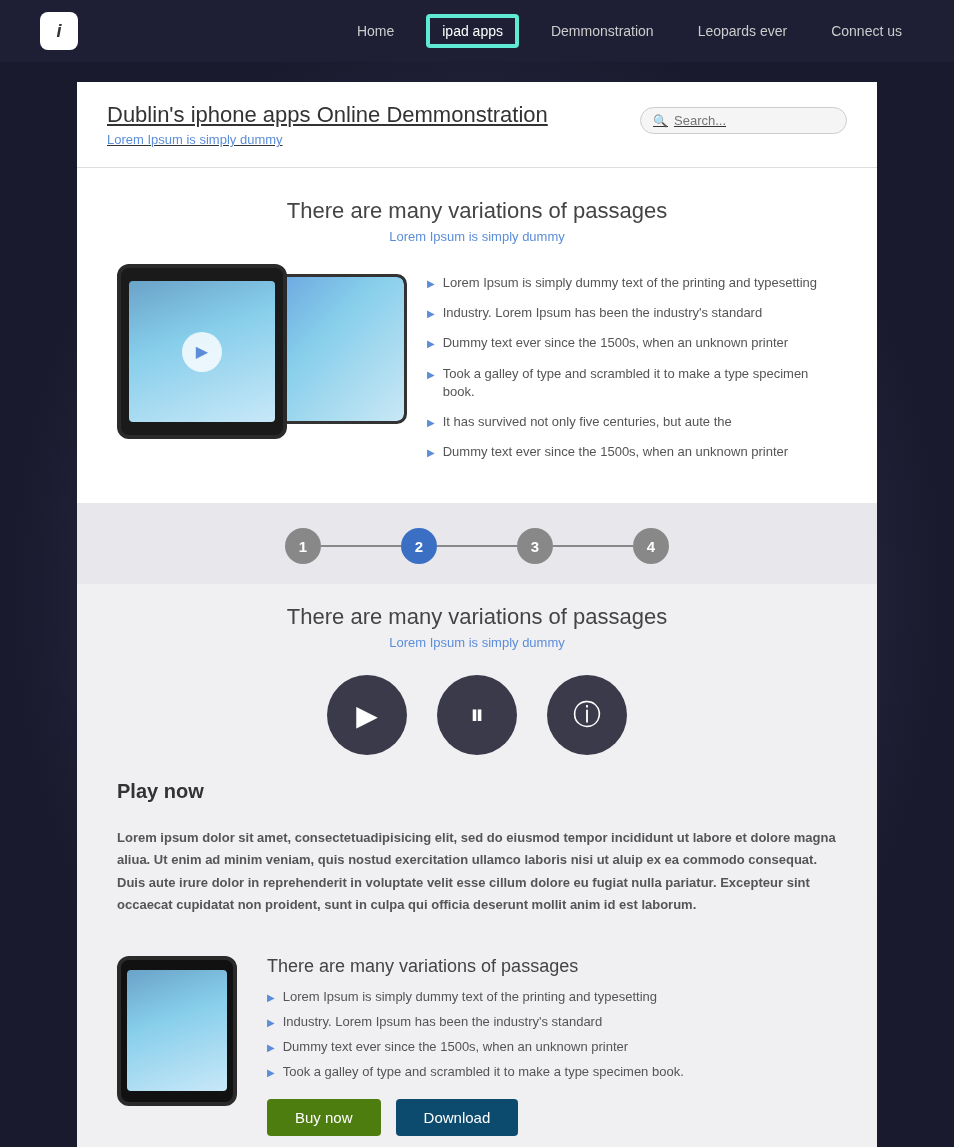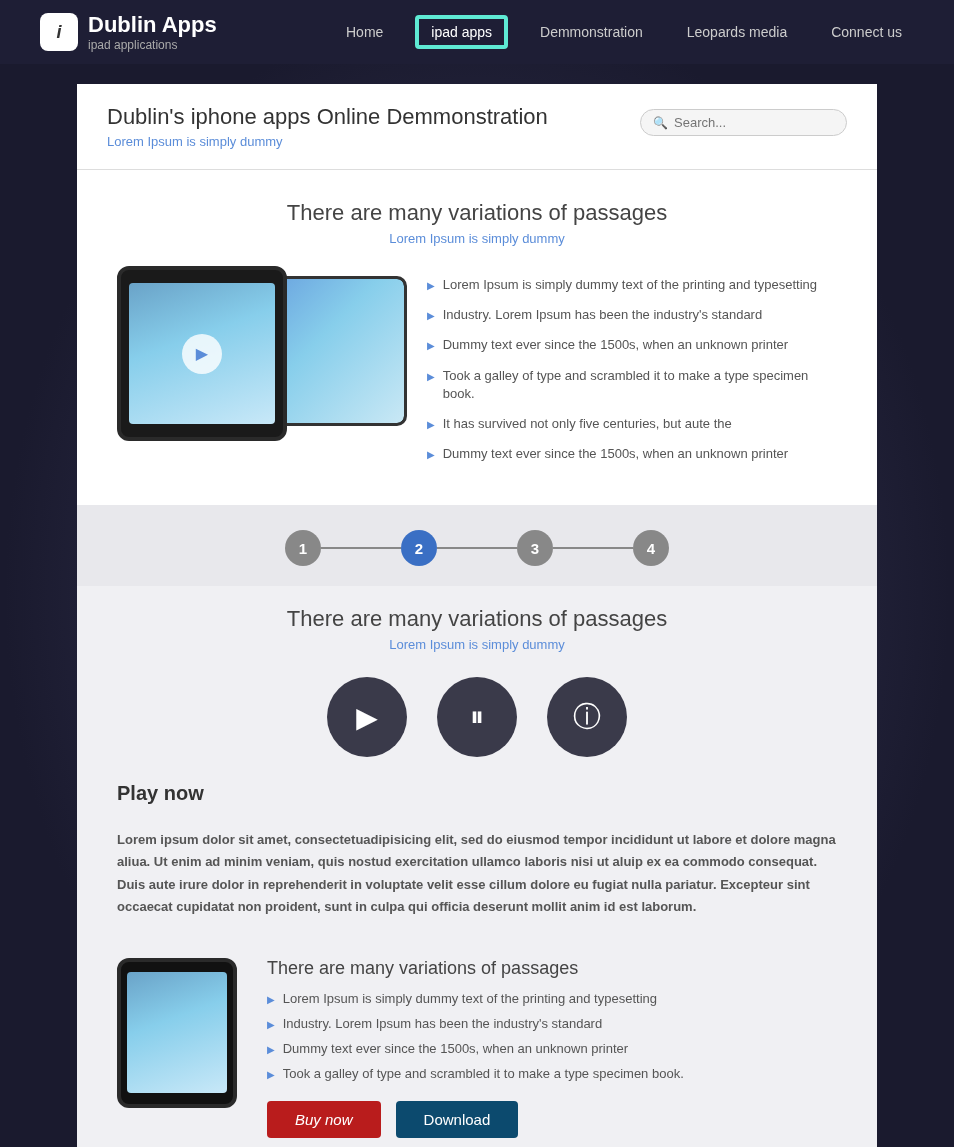--- a/index.html
+++ b/index.html
@@ -78,20 +78,21 @@
     }
 
     
     #page-title-bar {
       background: #fff;
       padding: 20px 30px;
       display: flex;
       align-items: flex-start;
       justify-content: space-between;
       border-bottom: 1px solid #ddd;
+      text-decoration: underline;
     }
     #page-title-text h1 {
       font-size: 22px;
       font-weight: normal;
       color: #333;
     }
     #page-title-text p {
       color: #5b8dd9;
       font-size: 13px;
       margin-top: 4px;
@@ -342,54 +343,49 @@
       font-size: 13px;
       color: #555;
     }
     #product-buttons {
       display: flex;
       gap: 15px;
       margin-top: 20px;
     }
     .btn-buy {
       padding: 10px 28px;
-      background: #b91c1c;
+      background: #4d7c0f;
       color: #fff;
       border: none;
       border-radius: 4px;
       font-size: 15px;
       cursor: pointer;
-      font-style: italic;
     }
     .btn-download {
       padding: 10px 28px;
       background: #0c4a6e;
       color: #fff;
       border: none;
       border-radius: 4px;
       font-size: 15px;
       cursor: pointer;
     }
   </style>
 </head>
 <body>
 
 <div id="header">
   <div id="logo-area">
     <div id="logo-icon">i</div>
-    <div id="logo-text-area">
-      <span id="logo-title">Dublin Apps</span>
-      <span id="logo-subtitle">ipad applications</span>
-    </div>
   </div>
   <nav id="nav">
     <a class="nav-item">Home</a>
     <a class="nav-item active">ipad apps</a>
     <a class="nav-item">Demmonstration</a>
-    <a class="nav-item">Leopards media</a>
+    <a class="nav-item">Leopards ever</a>
     <a class="nav-item">Connect us</a>
   </nav>
 </div>
 
 <div id="main-wrapper">
 
   <div id="page-title-bar">
     <div id="page-title-text">
       <h1>Dublin's iphone apps Online Demmonstration</h1>
       <p>Lorem Ipsum is simply dummy</p>

